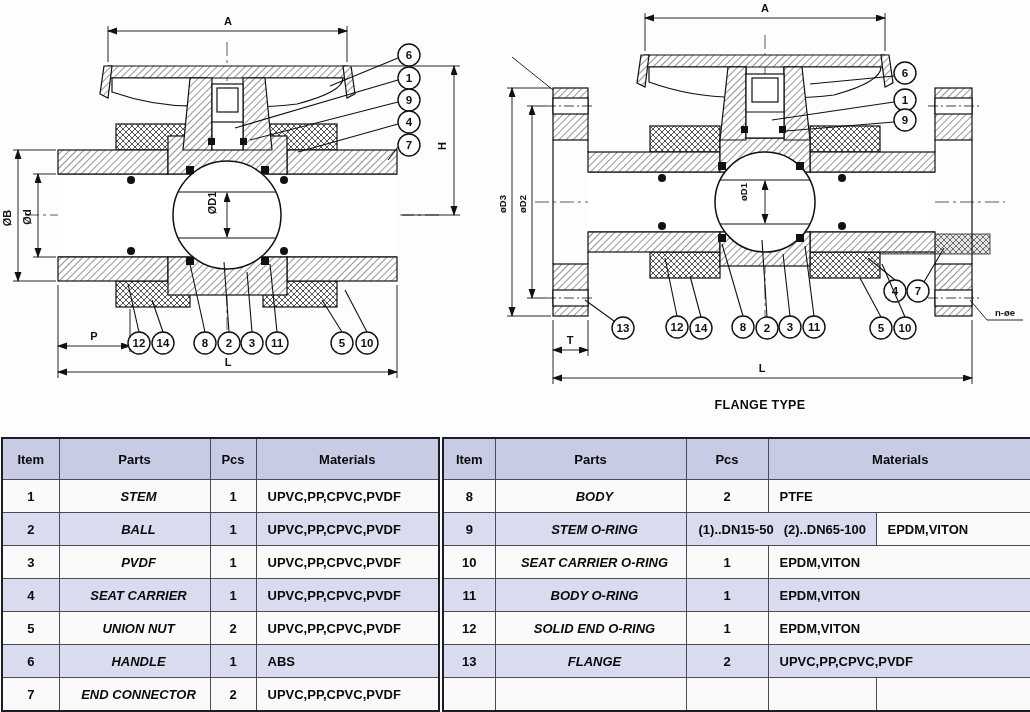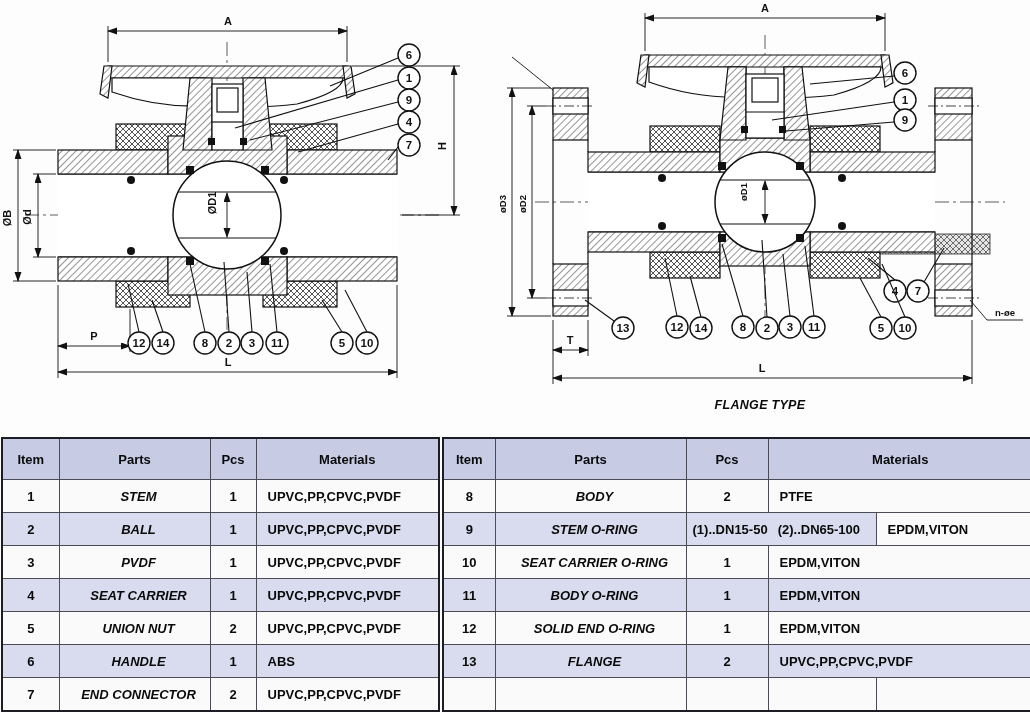--- a/index.html
+++ b/index.html
@@ -17,21 +17,21 @@
   table.parts th,table.parts td{border:1px solid #4b4b55;overflow:hidden;white-space:nowrap;
               font-family:"Liberation Sans",sans-serif;}
   table.parts th{height:38px;background:#c7cbe4;font-size:13px;font-weight:bold;text-align:center;}
   table.parts td{height:30px;font-size:13px;font-weight:bold;}
   tr.r-odd td{background:#d9dcee;}
   tr.r-even td{background:#fbfafa;}
   td.c-item{text-align:center;font-size:15px;}
   td.c-parts{text-align:center;padding-left:9px;font-style:italic;}
   td.c-pcs{text-align:center;}
   td.c-mat{text-align:left;padding-left:11px;}
-  td.c-pcs-merged{text-align:left;padding-left:6px;font-size:12.5px;}
+  td.c-pcs-merged{text-align:left;padding-left:12px;font-size:12.5px;}
   td.cell-white{background:#fbfafa !important;}
   .sp-b{margin-left:10px;}
 </style>
 </head>
 <body>
 
 <div class="page">
 
   <svg class="diagram-svg" style="left:0px;" width="470" height="430" viewBox="0 0 470 430">
     <defs>
@@ -453,21 +453,21 @@
         <text x="381" y="332" class="cnum" stroke="none">5</text>
         </g>
       <g>
           <line x1="405" y1="317" x2="382" y2="264"></line>
           <circle cx="405" cy="328" r="11" fill="#fff" stroke-width="1.4"></circle>
         <text x="405" y="332" class="cnum" stroke="none">10</text>
         </g>
     </g>
   </svg>
 
-  <div class="diag-title" style="left:705px;top:398px;width:110px;text-align:center;font-style:italic;">FLANGE TYPE</div>
+  <div class="diag-title" style="left:705px;top:398px;width:110px;text-align:center;">FLANGE TYPE</div>
 
   <div class="tables">
 
     <table class="parts" style="width:437px;">
       <colgroup>
           <col style="width:57px">
           <col style="width:151px">
           <col style="width:46px">
           <col style="width:183px">
         </colgroup>

